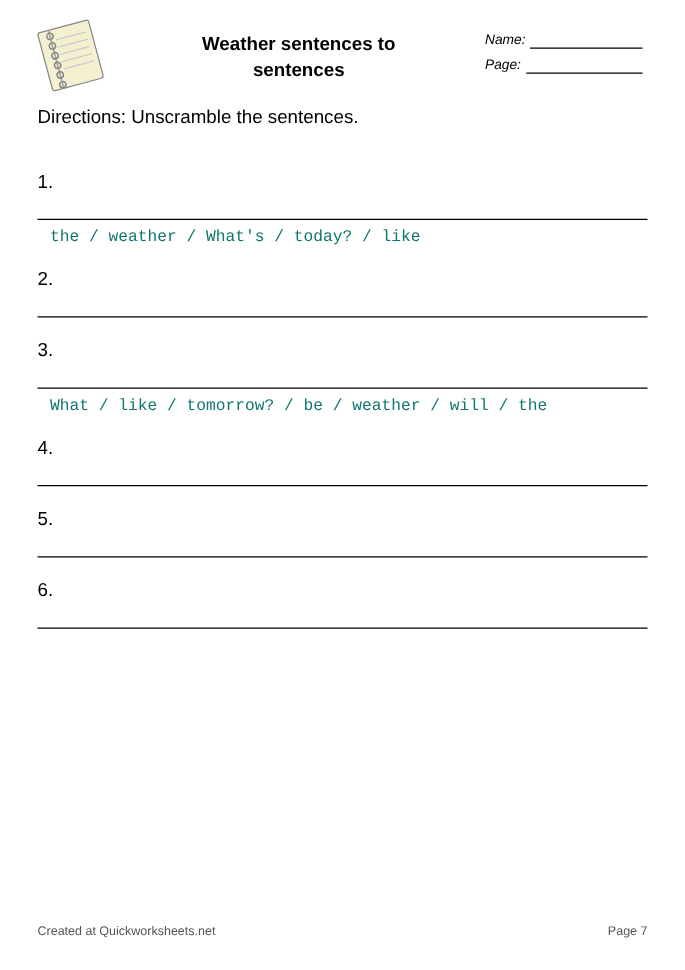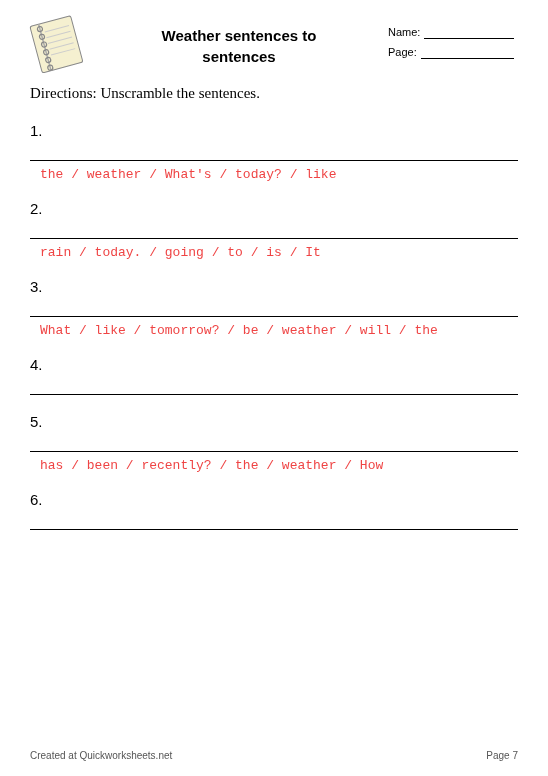--- a/index.html
+++ b/index.html
@@ -48,42 +48,43 @@
       font-size: 11px;
       text-align: left;
       min-width: 130px;
       padding-top: 5px;
     }
 
     .name-date-block .field-line {
       display: flex;
       align-items: center;
       margin-bottom: 6px;
+      font-style: italic;
     }
 
     .name-date-block .field-line span {
       margin-right: 4px;
     }
 
     .name-date-block .underline {
       border-bottom: 1px solid #000;
       flex: 1;
       height: 14px;
       display: inline-block;
       min-width: 80px;
     }
 
     .name-date-block .date-underline {
       min-width: 50px;
     }
 
     .directions {
-      font-family: Liberation Serif, serif;
+      font-family: Liberation Sans, sans-serif;
       font-size: 15px;
-      margin-bottom: 20px;
+      margin-bottom: 35px;
       margin-top: 5px;
     }
 
     .exercise-item {
       margin-bottom: 18px;
     }
 
     .exercise-number {
       font-family: Arial, sans-serif;
       font-size: 15px;
@@ -94,27 +95,27 @@
     .write-line {
       border-bottom: 1px solid #000;
       width: 100%;
       height: 18px;
       margin-bottom: 6px;
     }
 
     .scrambled-words {
       font-family: 'Courier New', Courier, monospace;
       font-size: 13px;
-      color: #ef4444;
+      color: #0f766e;
       padding-left: 10px;
     }
 
     .footer {
       position: absolute;
-      bottom: 15px;
+      bottom: 25px;
       left: 30px;
       right: 30px;
       display: flex;
       justify-content: space-between;
       font-family: Arial, sans-serif;
       font-size: 10px;
       color: #555;
     }
 
     
@@ -172,35 +173,33 @@
 
 <div id="exercises-container">
 <div class="exercise-item">
       <div class="exercise-number">1.</div>
       <div class="write-line"></div>
       <div class="scrambled-words">the  /  weather  /  What's  /  today?  /  like</div>
     </div>
     <div class="exercise-item">
       <div class="exercise-number">2.</div>
       <div class="write-line"></div>
-      <div class="scrambled-words">rain  /  today.  /  going  /  to  /  is  /  It</div>
     </div>
     <div class="exercise-item">
       <div class="exercise-number">3.</div>
       <div class="write-line"></div>
       <div class="scrambled-words">What  /  like  /  tomorrow?  /  be  /  weather  /  will  /  the</div>
     </div>
     <div class="exercise-item">
       <div class="exercise-number">4.</div>
       <div class="write-line"></div>
     </div>
     <div class="exercise-item">
       <div class="exercise-number">5.</div>
       <div class="write-line"></div>
-      <div class="scrambled-words">has  /  been  /  recently?  /  the  /  weather  /  How</div>
     </div>
     <div class="exercise-item">
       <div class="exercise-number">6.</div>
       <div class="write-line"></div>
     </div>
   </div>
 
 <div class="footer">
   <span>Created at Quickworksheets.net</span>
   <span>Page 7</span>

